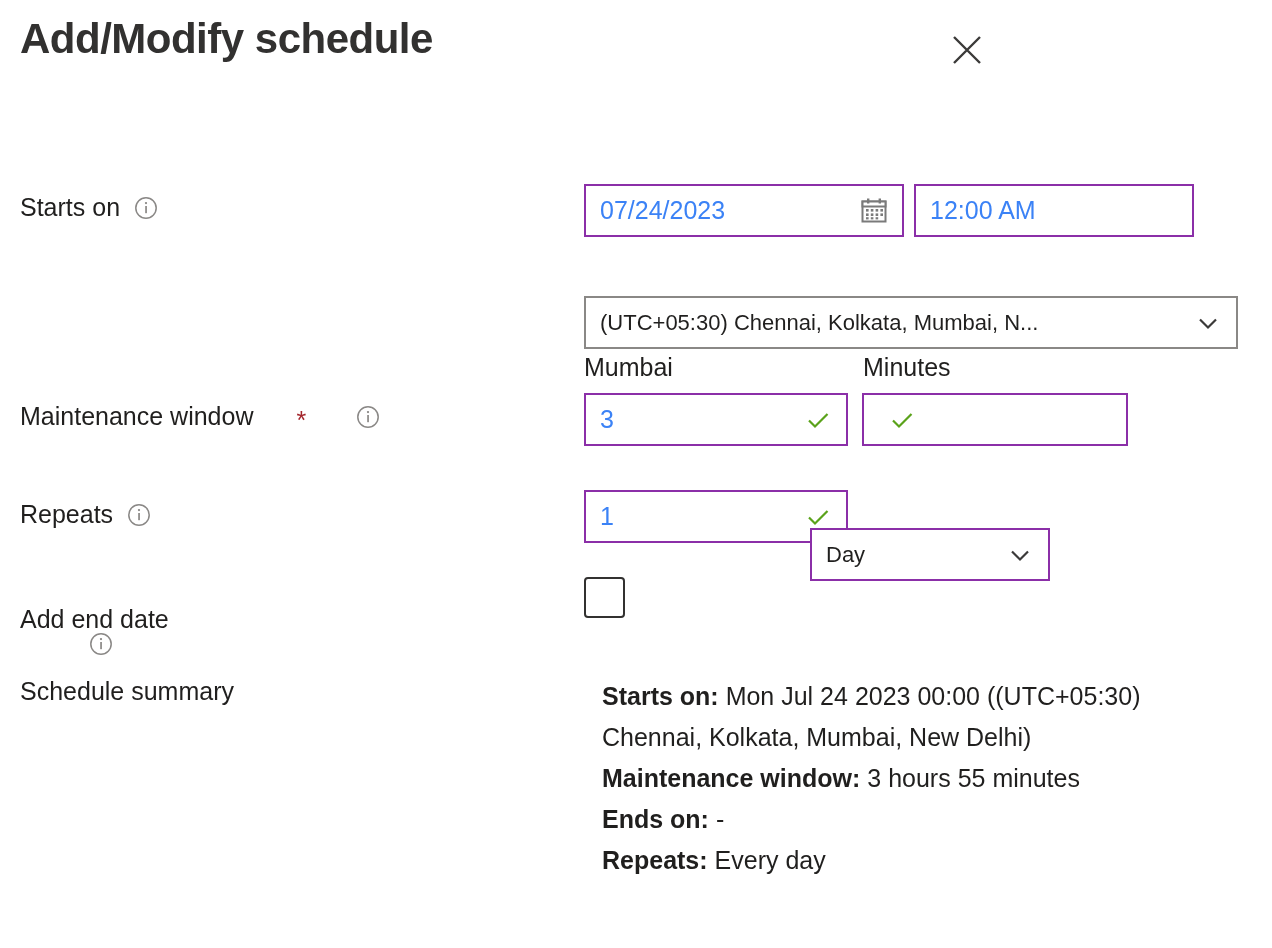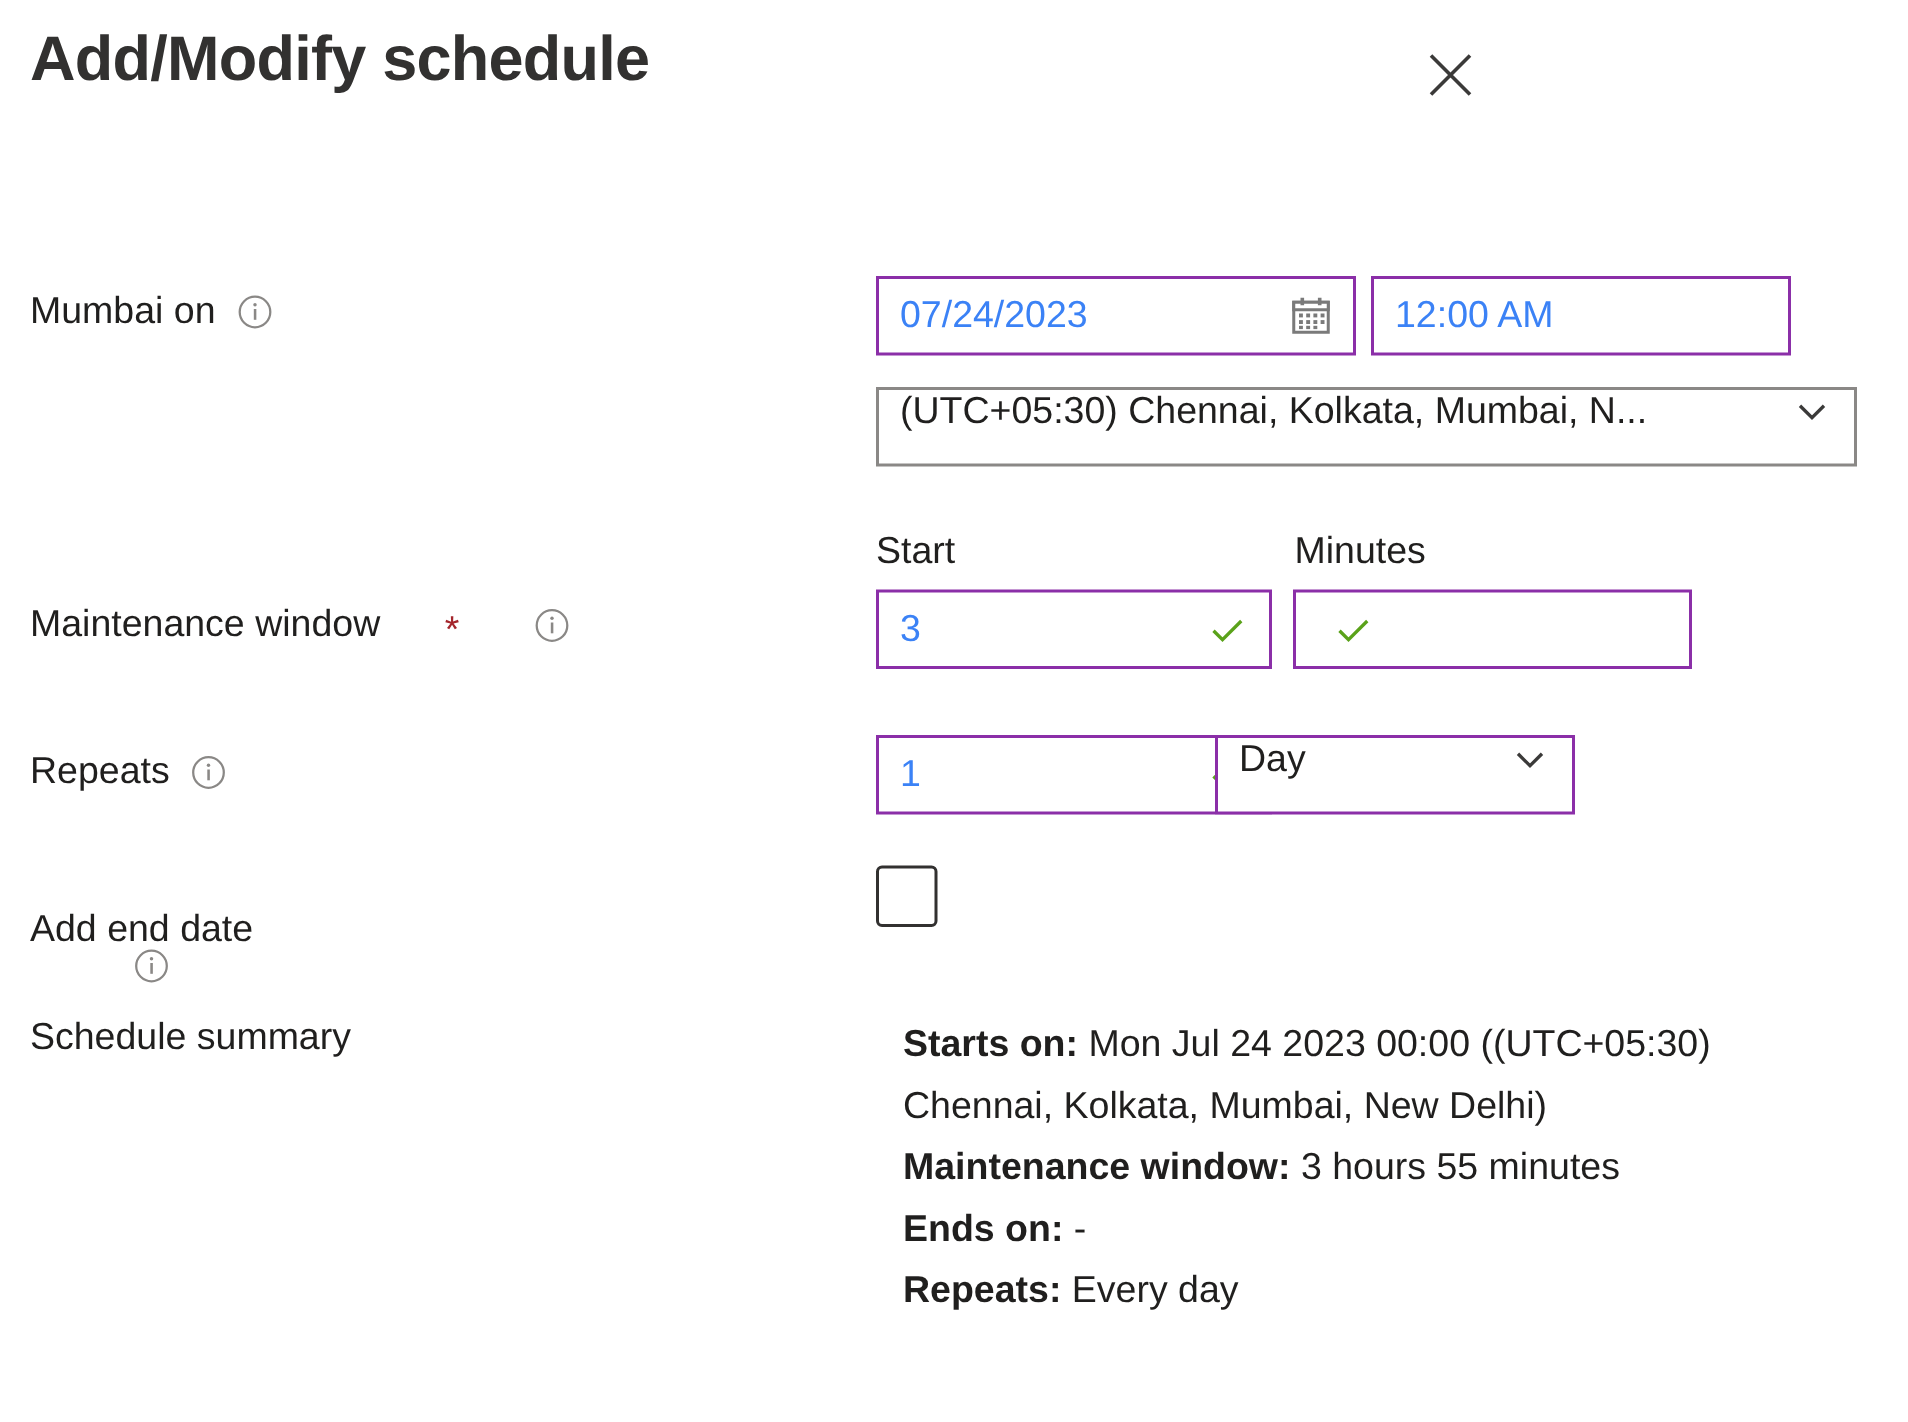--- a/index.html
+++ b/index.html
@@ -110,25 +110,26 @@
     flex: 1 1 auto;
     white-space: nowrap;
     overflow: hidden;
   }
   .combo-box {
     position: absolute;
     box-sizing: border-box;
     background: #ffffff;
     border: 2px solid #8b2fa8;
     display: flex;
-    align-items: flex-start;
+    align-items: center;
     padding: 0 14px;
-    font-size: 25px;
+    font-size: 22px;
     color: #201f1e;
     cursor: pointer;
+    margin-top: 38px;
   }
   .combo-box.neutral { border-color: #8a8886; }
   .combo-box .value {
     flex: 1 1 auto;
     white-space: nowrap;
     overflow: hidden;
   }
 
   .calendar-icon, .check-icon, .chevron-icon {
     flex: 0 0 auto;
@@ -183,21 +184,21 @@
         <path d="M3 3 L29 29 M29 3 L3 29" stroke="#3b3a39" stroke-width="2.4" fill="none"></path>
       </svg>
     </span>
   </button>
 </div>
 
 <div class="form-area">
 
   <div class="form-row" style="top:0;height:220px;">
     <div class="field-label" style="top:90px;">
-      <span>Mumbai on</span>
+      <span>Starts on</span>
       <span class="info-icon">
         <svg width="24" height="24" viewBox="0 0 24 24" aria-hidden="true">
           <circle cx="12" cy="12" r="10.2" fill="none" stroke="#8a8886" stroke-width="1.5"></circle>
           <circle cx="12" cy="7.1" r="1.15" fill="#8a8886"></circle>
           <rect x="11.2" y="10" width="1.7" height="7.2" fill="#8a8886"></rect>
         </svg>
       </span>
     </div>
 
     <div class="text-box" style="left:584px;top:79px;width:320px;height:53px;">
@@ -233,21 +234,21 @@
       <span class="value">(UTC+05:30) Chennai, Kolkata, Mumbai, N...</span>
       <span class="chevron-icon">
         <svg width="28" height="28" viewBox="0 0 28 28" aria-hidden="true">
           <path d="M6 10.5 L14 18.5 L22 10.5" fill="none" stroke="#3b3a39" stroke-width="2.2"></path>
         </svg>
       </span>
     </div>
   </div>
 
   <div class="form-row" style="top:220px;height:116px;">
-    <div class="sub-label" style="left:584px;top:28px;">Start</div>
+    <div class="sub-label" style="left:584px;top:28px;">Mumbai</div>
     <div class="sub-label" style="left:863px;top:28px;">Minutes</div>
 
     <div class="field-label" style="top:79px;gap:36px;">
       <span>Maintenance window</span>
       <span class="required-star">*</span>
       <span class="info-icon">
         <svg width="24" height="24" viewBox="0 0 24 24" aria-hidden="true">
           <circle cx="12" cy="12" r="10.2" fill="none" stroke="#8a8886" stroke-width="1.5"></circle>
           <circle cx="12" cy="7.1" r="1.15" fill="#8a8886"></circle>
           <rect x="11.2" y="10" width="1.7" height="7.2" fill="#8a8886"></rect>

